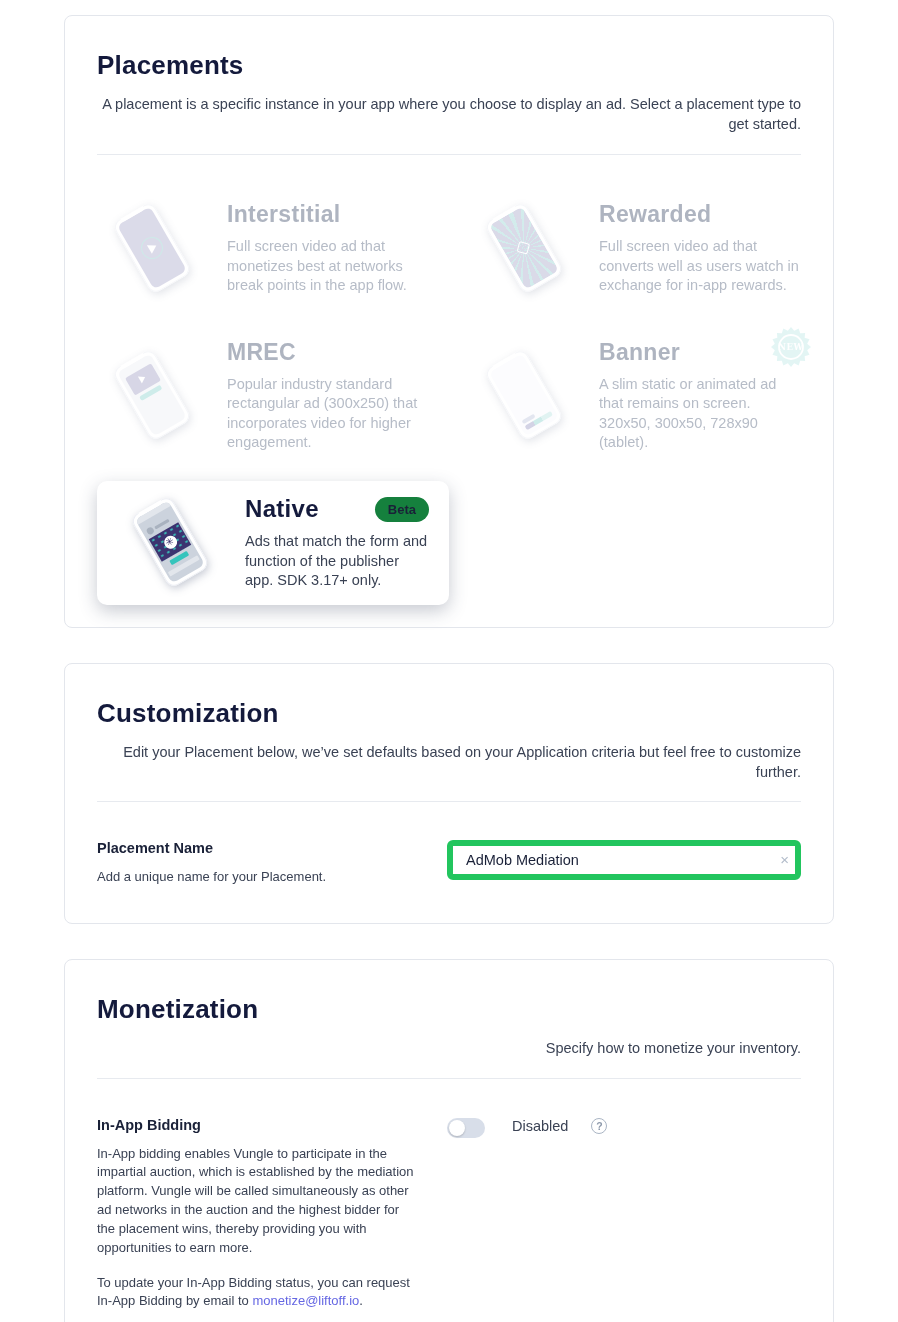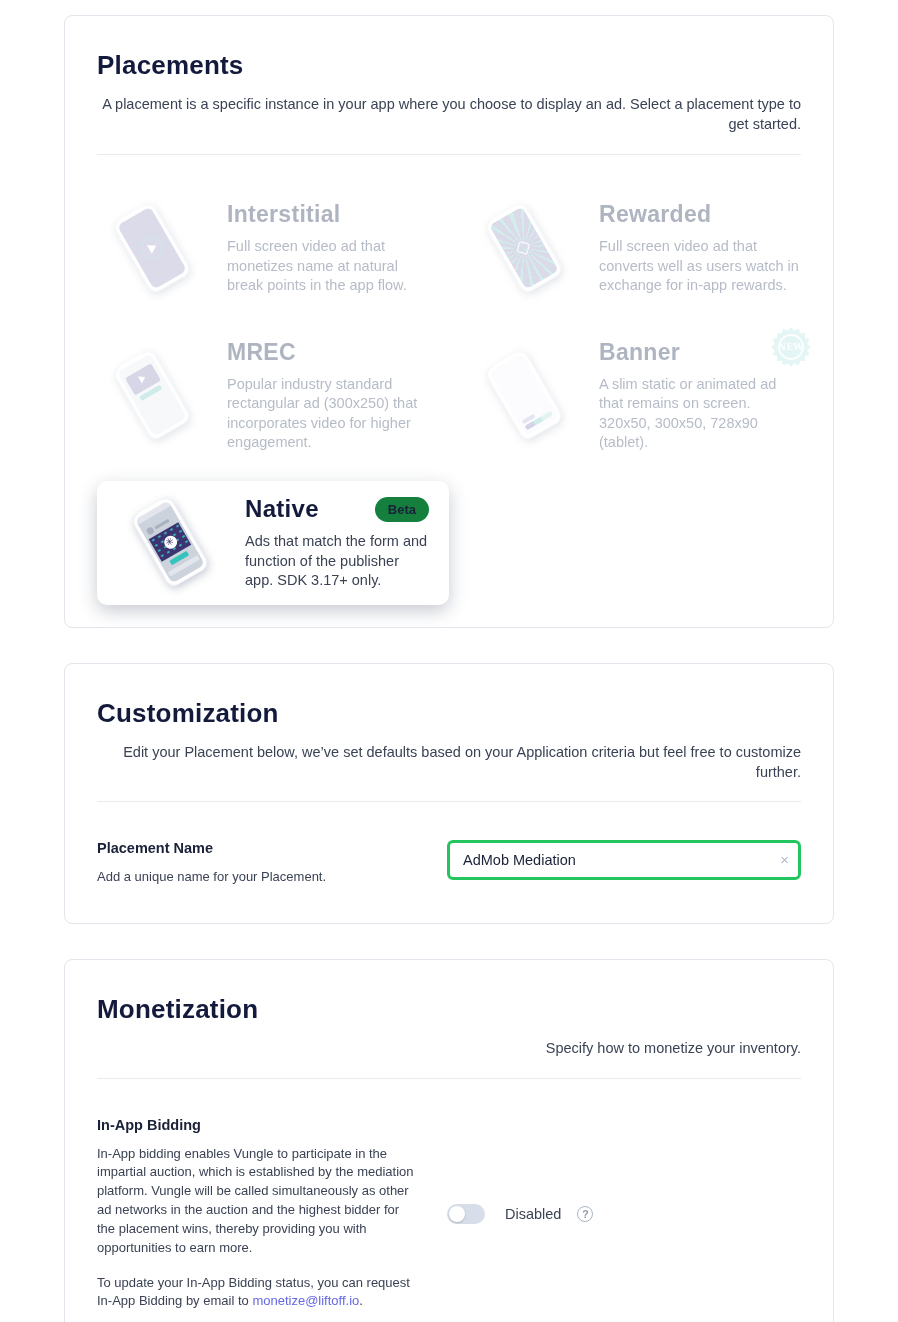--- a/index.html
+++ b/index.html
@@ -110,28 +110,28 @@
   .field-row { display: flex; margin-top: 38px; }
   .field-left { width: 350px; flex-shrink: 0; padding-right: 30px; }
   .field-label { font-size: 14.5px; font-weight: 700; color: #1a2138; margin-bottom: 12px; }
   .field-help { font-size: 13px; color: #3a4254; line-height: 1.45; margin-top: 8px; }
   .field-help + .field-help { margin-top: 16px; }
   .email-link { color: #6567e3; text-decoration: none; }
 
   .input-wrap { position: relative; width: 460px; }
   .text-input {
     width: 100%; height: 40px;
-    border: 3px solid #22c55e; border-radius: 6px;
+    border: 6px solid #22c55e; border-radius: 6px;
     padding: 0 34px 0 13px;
     font-family: "Liberation Sans", sans-serif;
     font-size: 14.5px; color: #1a2138; outline: none;
   }
   .clear-x { position: absolute; right: 12px; top: 10px; font-size: 15px; color: #b2bcca; cursor: pointer; line-height: 1.3; }
 
-  .toggle-row { display: flex; align-items: center; gap: 16px; padding-top: 1px; }
+  .toggle-row { display: flex; gap: 23px; padding-top: 1px; }
   .toggle { width: 38px; height: 20px; border-radius: 10px; background: #d8dee9; position: relative; cursor: pointer; }
   .toggle-knob { position: absolute; left: 2px; top: 2px; width: 16px; height: 16px; border-radius: 50%; background: #fff; box-shadow: 0 1px 2px rgba(0,0,0,.2); }
   .toggle-label { font-size: 14.5px; color: #3a4254; margin-left: 4px; }
   .help-icon {
     width: 16px; height: 16px; border: 1.2px solid #aab5c4; border-radius: 50%;
     color: #8d99ab; font-size: 10.5px; display: inline-flex; align-items: center; justify-content: center; font-weight: 700;
   }
 </style>
 </head>
 <body>
@@ -153,21 +153,21 @@
                   <span class="play-tri"></span>
                 </span>
               </div>
               <div class="notch"></div>
             </div>
         </div>
         <div class="p-text">
           <div class="p-title-row">
             <h3 class="p-title gray">Interstitial</h3>
           </div>
-          <p class="p-desc gray">Full screen video ad that monetizes name at natural break points in the app flow.</p>
+          <p class="p-desc gray">Full screen video ad that monetizes best at networks break points in the app flow.</p>
         </div>
       </div>
 
       <div class="p-item">
         <div class="p-icon faded">
           <div class="phone">
               <div class="screen screen-rewarded">
                 <span class="gem"></span>
               </div>
               <div class="notch"></div>

